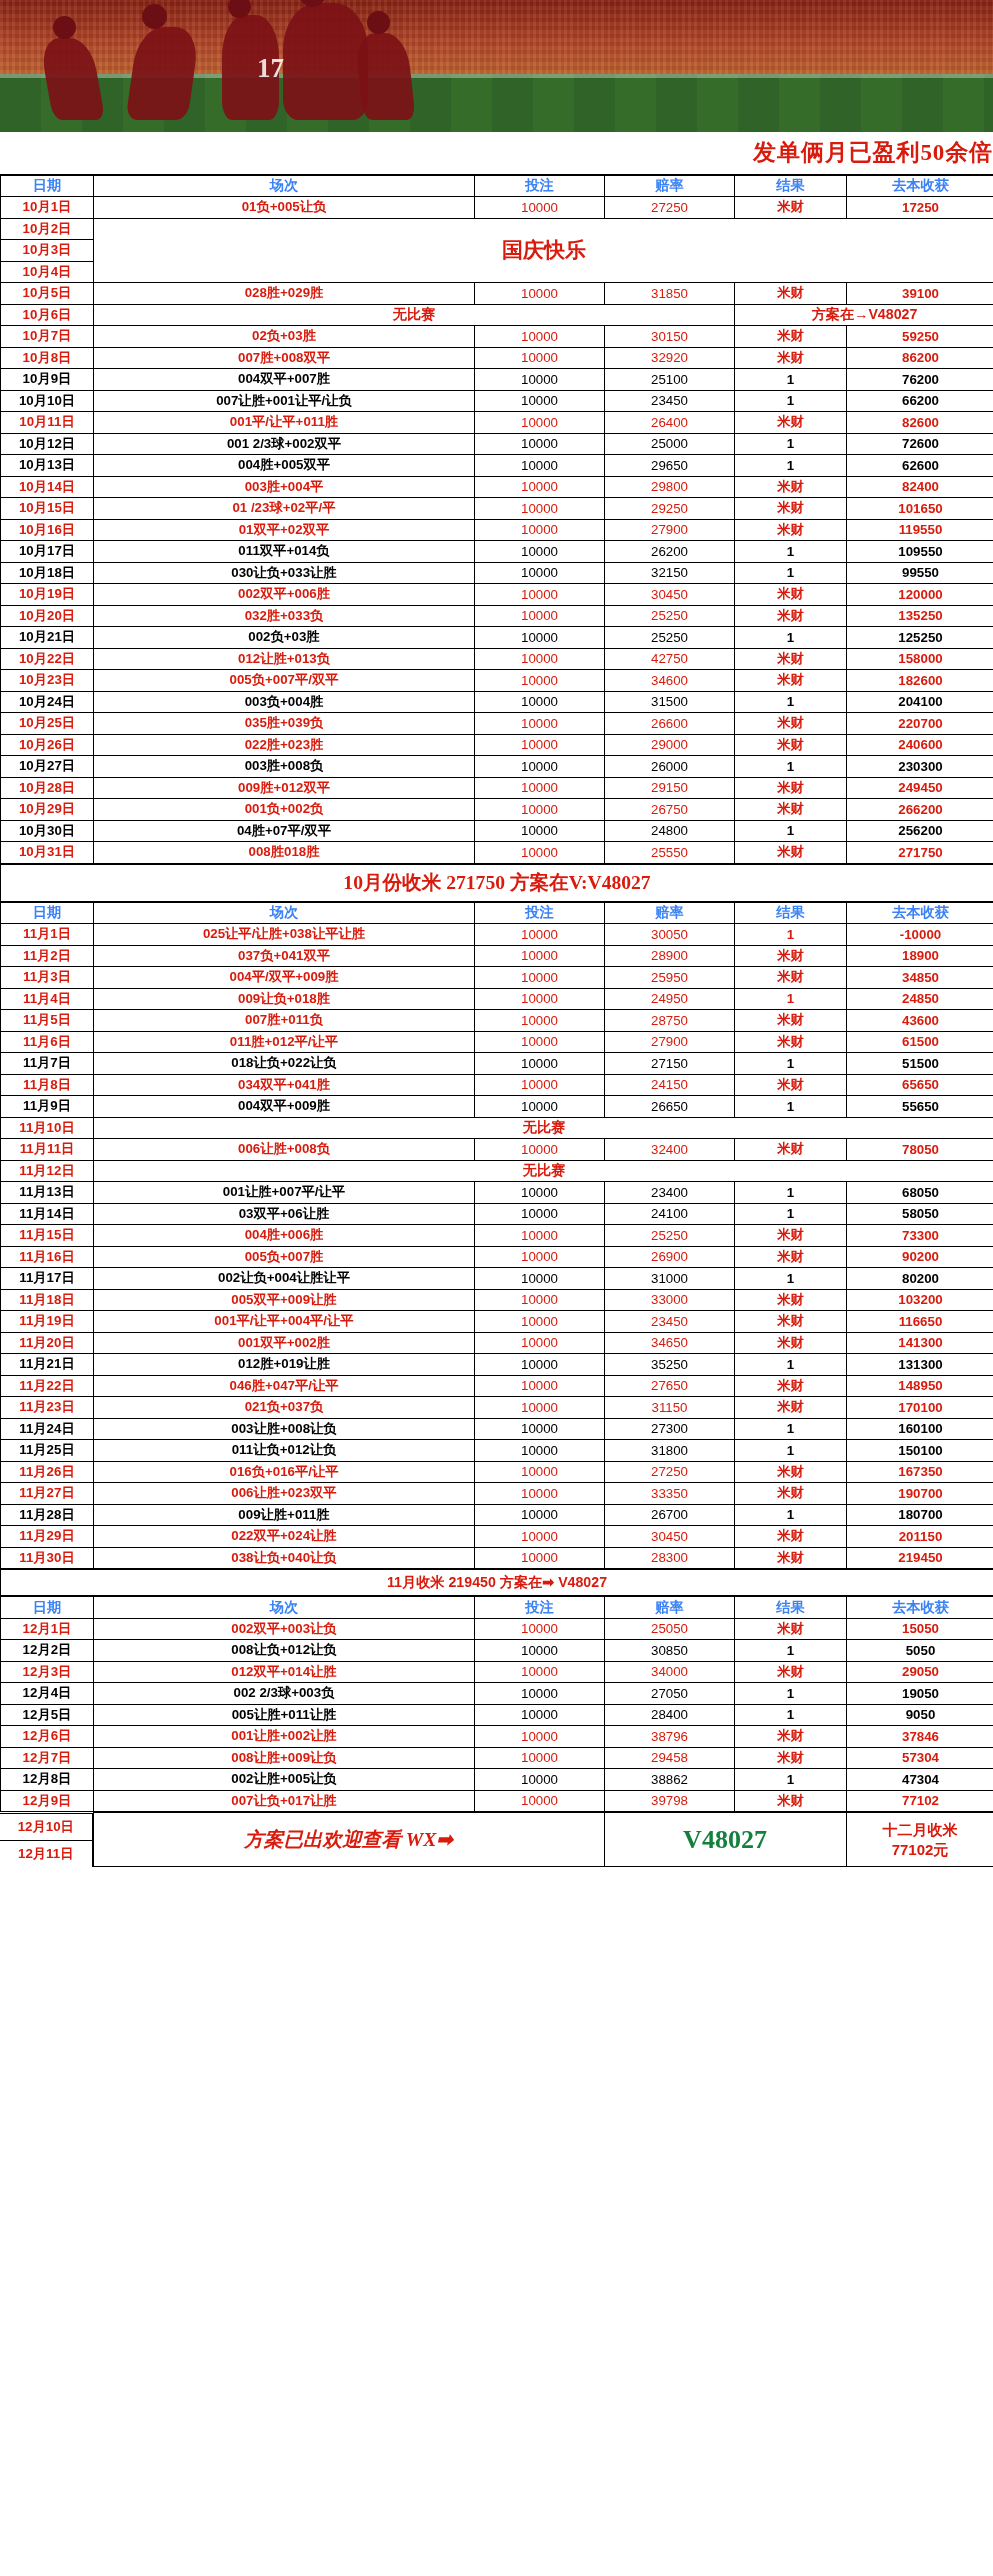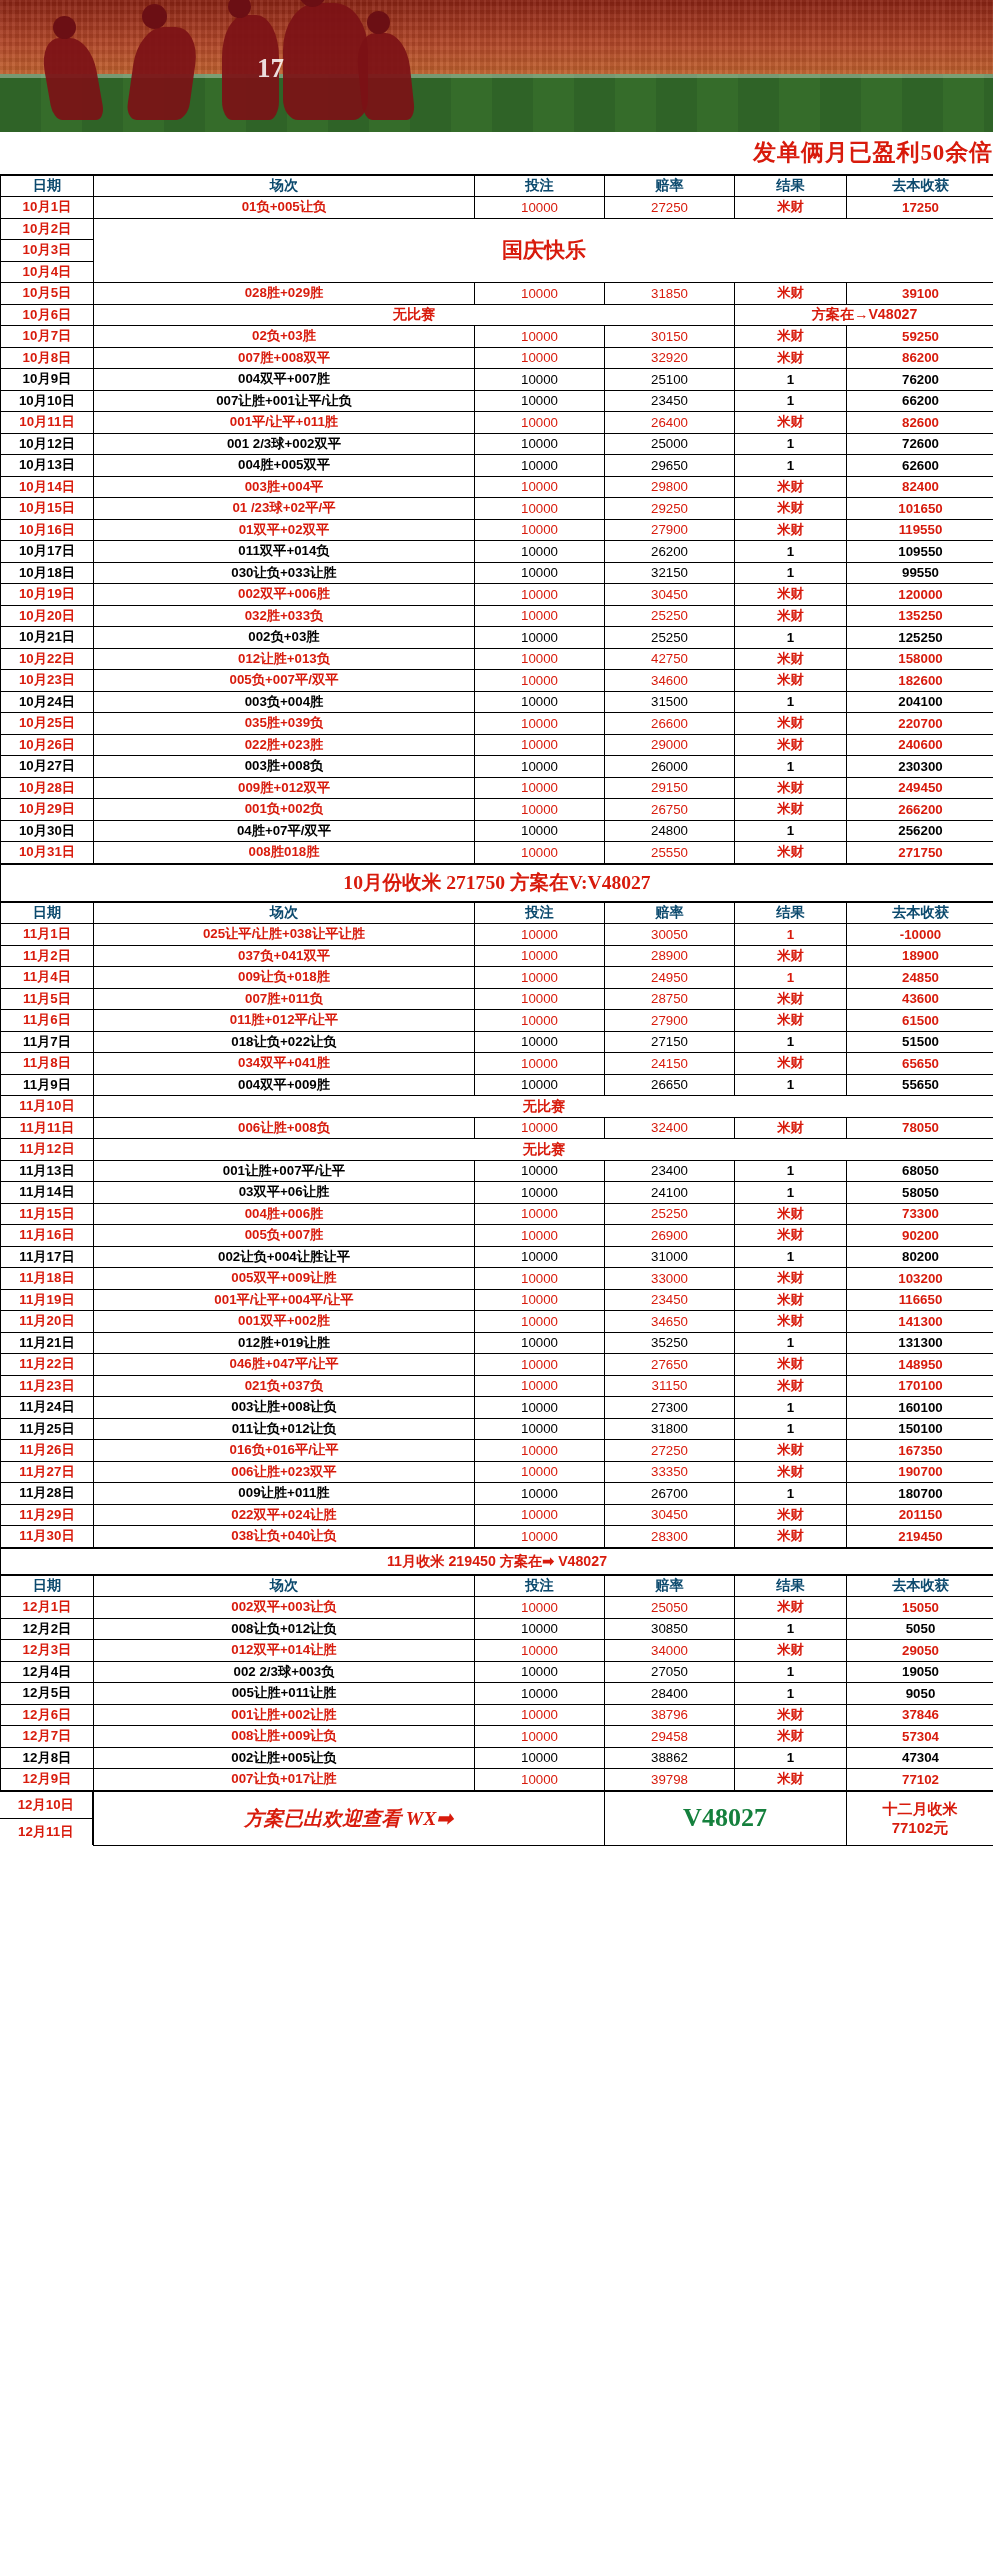--- a/index.html
+++ b/index.html
@@ -38,21 +38,21 @@
   
   table{border-collapse:collapse;width:993px;table-layout:fixed;}
   td,th{border:0.9px solid #000;font-size:13.3px;text-align:center;height:20.5px;padding:0 1.8px;
         font-family:"Liberation Sans",sans-serif;white-space:nowrap;overflow:hidden;}
   col.c-date{width:93px;}
   col.c-match{width:381px;}
   col.c-bet{width:130px;}
   col.c-odds{width:130px;}
   col.c-res{width:112px;}
   col.c-profit{width:148px;}
-  .hdr td{font-weight:bold;color:#0c4a6e;font-size:14.2px;}
+  .hdr td{font-weight:bold;color:#3b82f6;font-size:14.2px;}
   .red{color:#d81b0c;}
   .blk{color:#000;}
   .bold{font-weight:bold;}
   .big-cn{font-size:21px;font-weight:bold;color:#d81b0c;font-family:"Liberation Serif",serif;height:41px;}
   .summary td{font-size:19.6px;font-weight:bold;color:#d81b0c;height:36px;font-family:"Liberation Serif",serif;}
   .summary-sm td{font-size:14.2px;font-weight:bold;color:#d81b0c;height:25px;}
   .footer-row td{height:52px;}
   .footer-left{font-size:19.6px;font-weight:bold;color:#d81b0c;font-family:"Liberation Serif",serif;font-style:italic;}
   .footer-code{font-size:26px;font-weight:bold;color:#15803d;font-family:"Liberation Serif",serif;}
   .footer-right{font-size:15px;font-weight:bold;color:#d81b0c;line-height:1.3;margin-top:12px;}
@@ -370,20 +370,28 @@
           <td class="red bold">1</td>
           <td class="red bold">-10000</td>
         </tr>
         <tr>
           <td class="red bold">11月2日</td>
           <td class="red bold">037负+041双平</td>
           <td class="red">10000</td>
           <td class="red">28900</td>
           <td class="red bold">米财</td>
           <td class="red bold">18900</td>
+        </tr>
+        <tr>
+          <td class="red bold">11月3日</td>
+          <td class="red bold">004平/双平+009胜</td>
+          <td class="red">10000</td>
+          <td class="red">25950</td>
+          <td class="red bold">米财</td>
+          <td class="red bold">34850</td>
         </tr>
         <tr>
           <td class="red bold">11月4日</td>
           <td class="red bold">009让负+018胜</td>
           <td class="red">10000</td>
           <td class="red">24950</td>
           <td class="red bold">1</td>
           <td class="red bold">24850</td>
         </tr>
         <tr>

